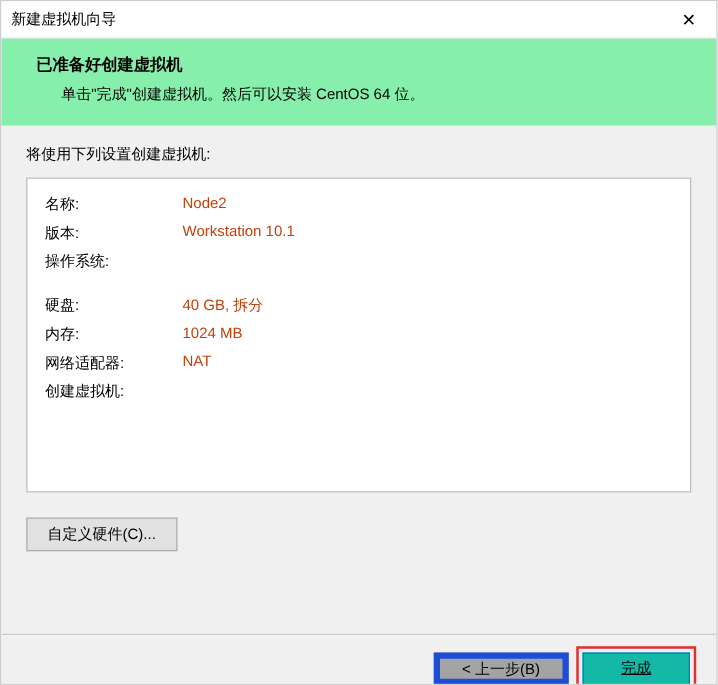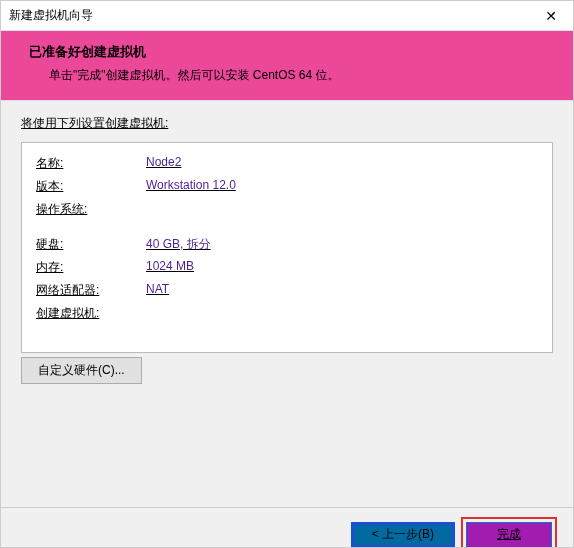--- a/index.html
+++ b/index.html
@@ -31,66 +31,65 @@
     height: 28px;
     display: flex;
     align-items: center;
     justify-content: center;
     font-size: 14px;
     color: #000;
     cursor: default;
   }
   .header {
     padding: 12px 20px 16px 28px;
-    background: #ec4899;
+    background: #86efac;
     border-bottom: 1px solid #ddd;
   }
   .header .heading {
     font-weight: bold;
     font-size: 13px;
     color: #000;
   }
   .header .sub {
     margin-top: 6px;
     margin-left: 20px;
     font-size: 12px;
     color: #000;
   }
   .body {
     padding: 14px 20px 0 20px;
     background: #f0f0f0;
     height: 406px;
-    text-decoration: underline;
   }
   .body-intro {
     font-size: 12px;
     margin-bottom: 10px;
   }
   .panel {
     border: 1px solid #bbb;
     background: #fff;
     padding: 12px 14px;
-    height: 211px;
+    height: 252px;
   }
   .row {
     display: flex;
     margin-bottom: 6px;
     font-size: 12px;
   }
   .row .k {
     width: 110px;
     color: #000;
   }
   .row .v {
     flex: 1;
-    color: #4c1d95;
+    color: #c2410c;
   }
   .gap { height: 12px; }
   .customize {
-    margin-top: 4px;
+    margin-top: 20px;
     padding: 4px 16px;
     font-size: 12px;
     background: #e1e1e1;
     border: 1px solid #adadad;
     cursor: default;
     font-family: inherit;
   }
   .footer {
     border-top: 1px solid #ccc;
     height: 54px;
@@ -98,30 +97,30 @@
     align-items: center;
     justify-content: flex-end;
     padding: 0 16px;
     background: #f0f0f0;
     gap: 0;
   }
   .btn {
     height: 26px;
     padding: 0 18px;
     font-size: 12px;
-    background: #0369a1;
-    border: 3px solid #1d4ed8;
+    background: #a3a3a3;
+    border: 5px solid #1d4ed8;
     cursor: default;
     margin-left: 17px;
     font-family: inherit;
     min-width: 86px;
   }
   .btn.primary {
     border: 1px solid #0078d7;
-    background: #a21caf;
+    background: #14b8a6;
     text-decoration: underline;
   }
   .highlight-wrap {
     display: inline-block;
     padding: 3px;
     border: 2px solid #e03030;
     margin-left: 6px;
   }
   .highlight-wrap .btn { margin-left: 0; }
 </style>
@@ -143,21 +142,21 @@
 <div class="body">
   <div class="body-intro">将使用下列设置创建虚拟机:</div>
 
   <div class="panel">
     <div class="row">
       <div class="k">名称:</div>
       <div class="v">Node2</div>
     </div>
     <div class="row">
       <div class="k">版本:</div>
-      <div class="v">Workstation 12.0</div>
+      <div class="v">Workstation 10.1</div>
     </div>
     <div class="row">
       <div class="k">操作系统:</div>
     </div>
     <div class="gap"></div>
     <div class="row">
       <div class="k">硬盘:</div>
       <div class="v">40 GB, 拆分</div>
     </div>
     <div class="row">

